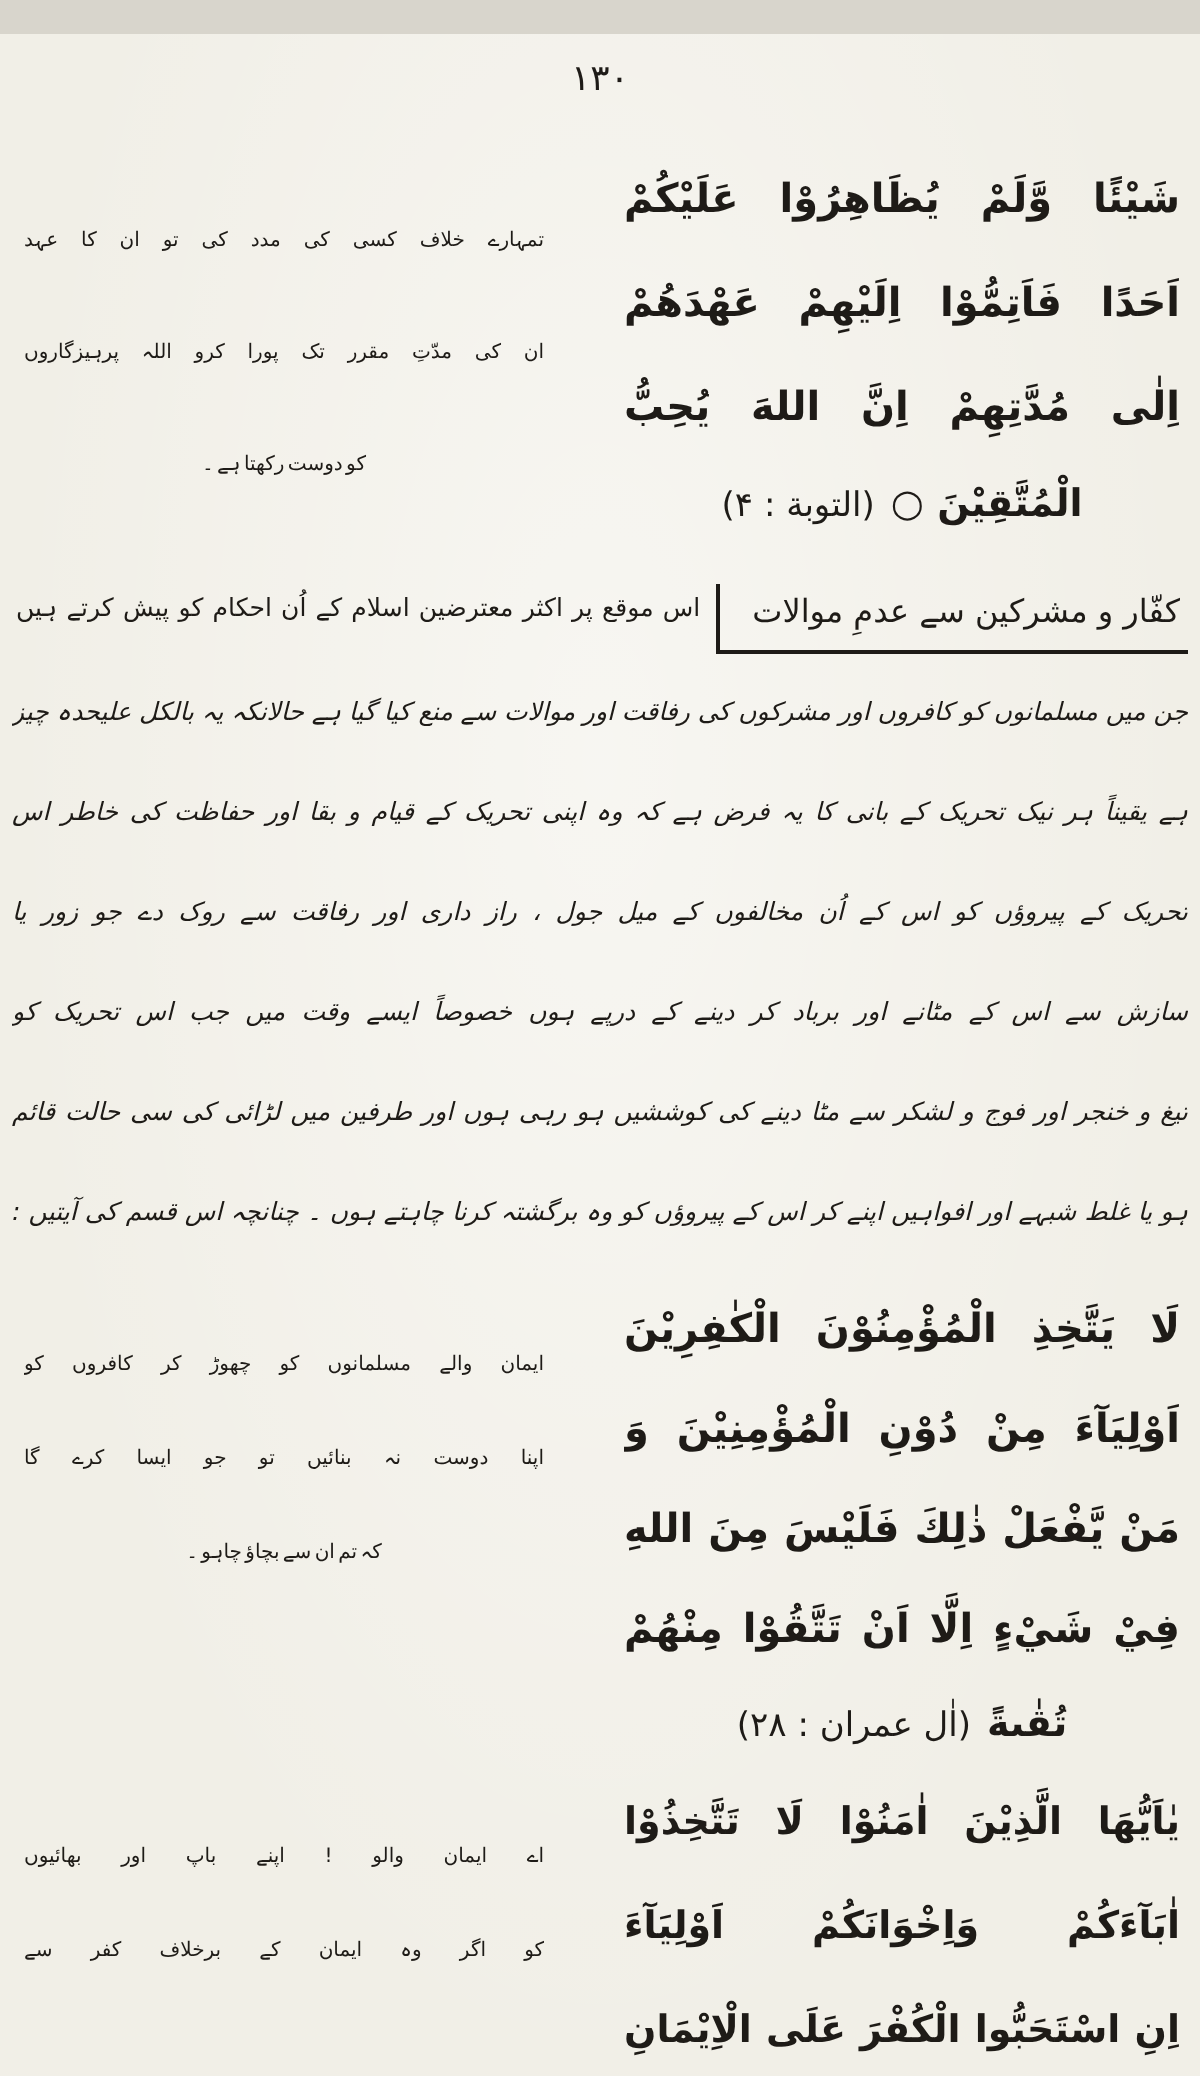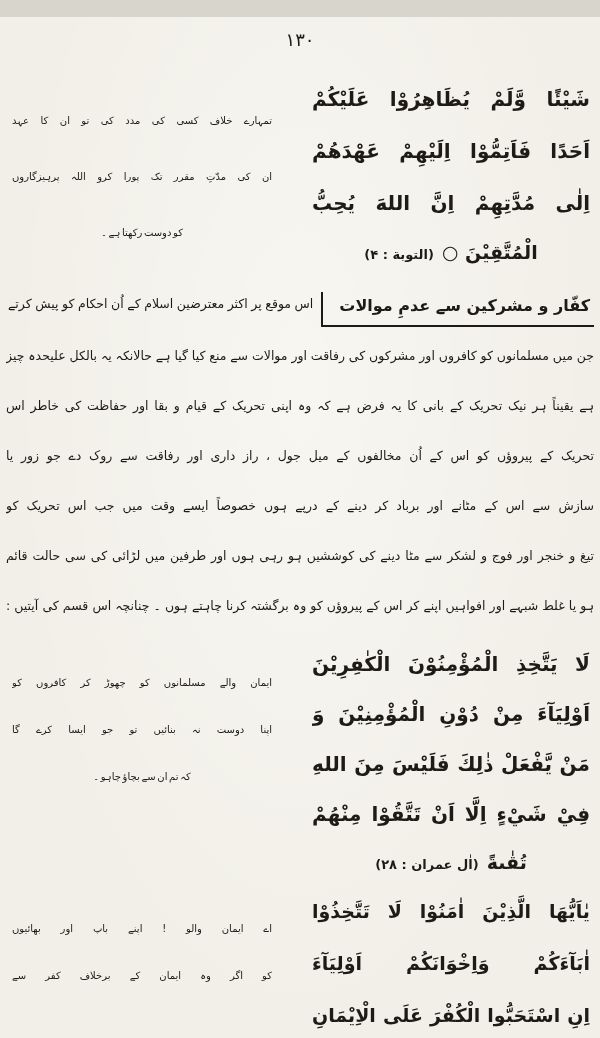--- a/index.html
+++ b/index.html
@@ -32,54 +32,54 @@
   }
   .sec2 .vline{line-height:50px;height:50px;}
   .sec3 .vline{font-size:19px;}
 
   
   .refline{
     display:flex;justify-content:center;align-items:baseline;gap:8px;
     line-height:46px;height:46px;overflow:hidden;
   }
   .ayah-end{font-size:19px;font-weight:bold;}
-  .ref{font-size:13px;font-weight:bold;}
+  .ref{font-size:17px;font-weight:normal;}
 
   
   .uline{
     font-size:10px;word-spacing:-1.5px;
     line-height:56px;height:56px;overflow:hidden;
     text-align:justify;text-align-last:justify;
   }
   .sec2 .uline,.sec3 .uline{line-height:47px;height:47px;}
   .uline.center-last{text-align-last:center;}
 
   
   .heading-row{display:flex;align-items:flex-end;margin-top:14px;padding:0 6px;}
   .heading{
     flex-shrink:0;white-space:nowrap;
     border-left:2px solid var(--ink,#1e1b17);
     border-bottom:2px solid var(--ink,#1e1b17);
     padding:4px 4px 10px 16px;
-    font-size:16px;font-weight:bold;
+    font-size:16px;font-weight:normal;
   }
   .intro{
     flex:1;box-sizing:border-box;
     padding:0 8px 8px 2px;
     font-size:12.5px;word-spacing:-1px;
     line-height:30px;height:38px;overflow:hidden;
     text-align:justify;text-align-last:justify;
   }
 
   
   .paragraph{padding:4px 6px 0;}
   .pline{
     font-size:12.5px;word-spacing:-1px;
     line-height:50px;height:50px;overflow:hidden;
-    text-align:justify;text-align-last:justify;
+    text-align:justify;text-align-last:justify;font-style:italic;
   }
   .sec1{margin-top:56px;}
   .sec2{margin-top:8px;}
 </style>
 </head>
 <body>
 
 <div class="page">
 
   <div class="pageno">۱۳۰</div>

